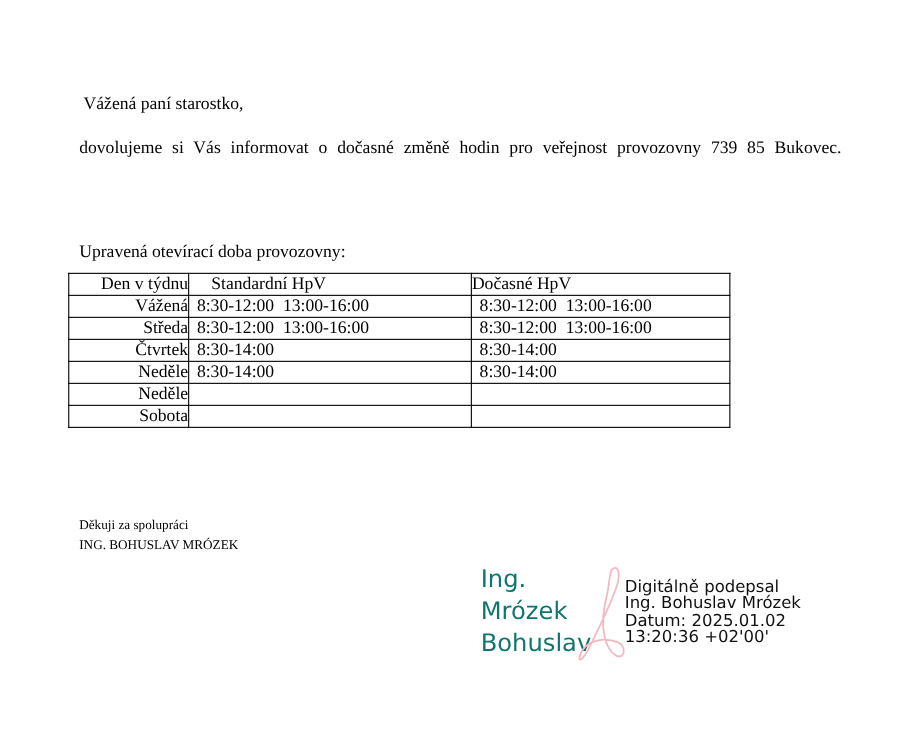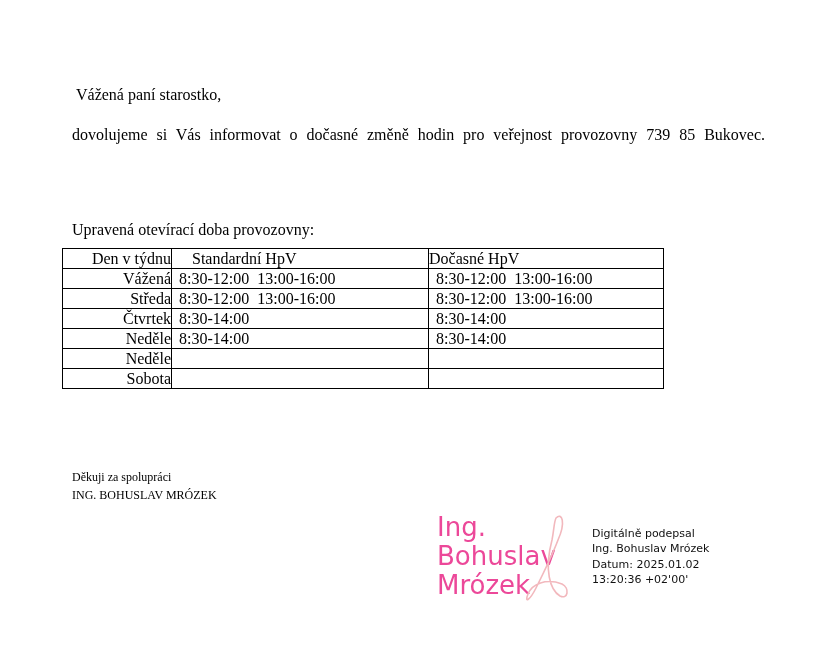--- a/index.html
+++ b/index.html
@@ -84,43 +84,42 @@
     font-size: 12px;
     line-height: 18px;
     white-space: nowrap;
   }
   .closing div { height: 18px; }
   .sig-name {
     position: absolute;
     left: 437px;
     top: 513px;
     font-family: "DejaVu Sans", "Liberation Sans", sans-serif;
-    font-size: 26px;
+    font-size: 22px;
     line-height: 29px;
-    color: #ec4899;
+    color: #0f766e;
     white-space: nowrap;
   }
   .sig-name div { height: 29px; }
   .sig-mark {
     position: absolute;
     left: 522px;
     top: 510px;
     width: 50px;
     height: 98px;
   }
   .sig-details {
     position: absolute;
     left: 568px;
     top: 526px;
     font-family: "DejaVu Sans", "Liberation Sans", sans-serif;
-    font-size: 11px;
+    font-size: 15px;
     line-height: 15.3px;
     color: #111;
     white-space: nowrap;
-    margin-left: 24px;
   }
   .sig-details div { height: 15.3px; }
 </style>
 </head>
 <body>
 
 <div class="page">
 
   <div class="greeting">Vážená paní starostko,</div>
 
@@ -172,22 +171,22 @@
     </tbody>
   </table>
 
   <div class="closing">
     <div>Děkuji za spolupráci</div>
     <div>ING. BOHUSLAV MRÓZEK</div>
   </div>
 
   <div class="sig-name">
     <div>Ing.</div>
+    <div>Mrózek</div>
     <div>Bohuslav</div>
-    <div>Mrózek</div>
   </div>
 
   <svg class="sig-mark" viewBox="0 0 50 98">
     <path d="M34 8 C 40 2, 44 12, 36 30 C 30 46, 22 62, 14 78 C 8 90, 2 94, 6 84 C 10 74, 24 68, 40 74 C 48 78, 46 90, 38 86 C 28 80, 22 60, 30 30 C 32 20, 32 12, 34 8 Z" fill="none" stroke="#f2b8bd" stroke-width="1.6" stroke-linejoin="round"></path>
   </svg>
 
   <div class="sig-details">
     <div>Digitálně podepsal</div>
     <div>Ing. Bohuslav Mrózek</div>
     <div>Datum: 2025.01.02</div>

